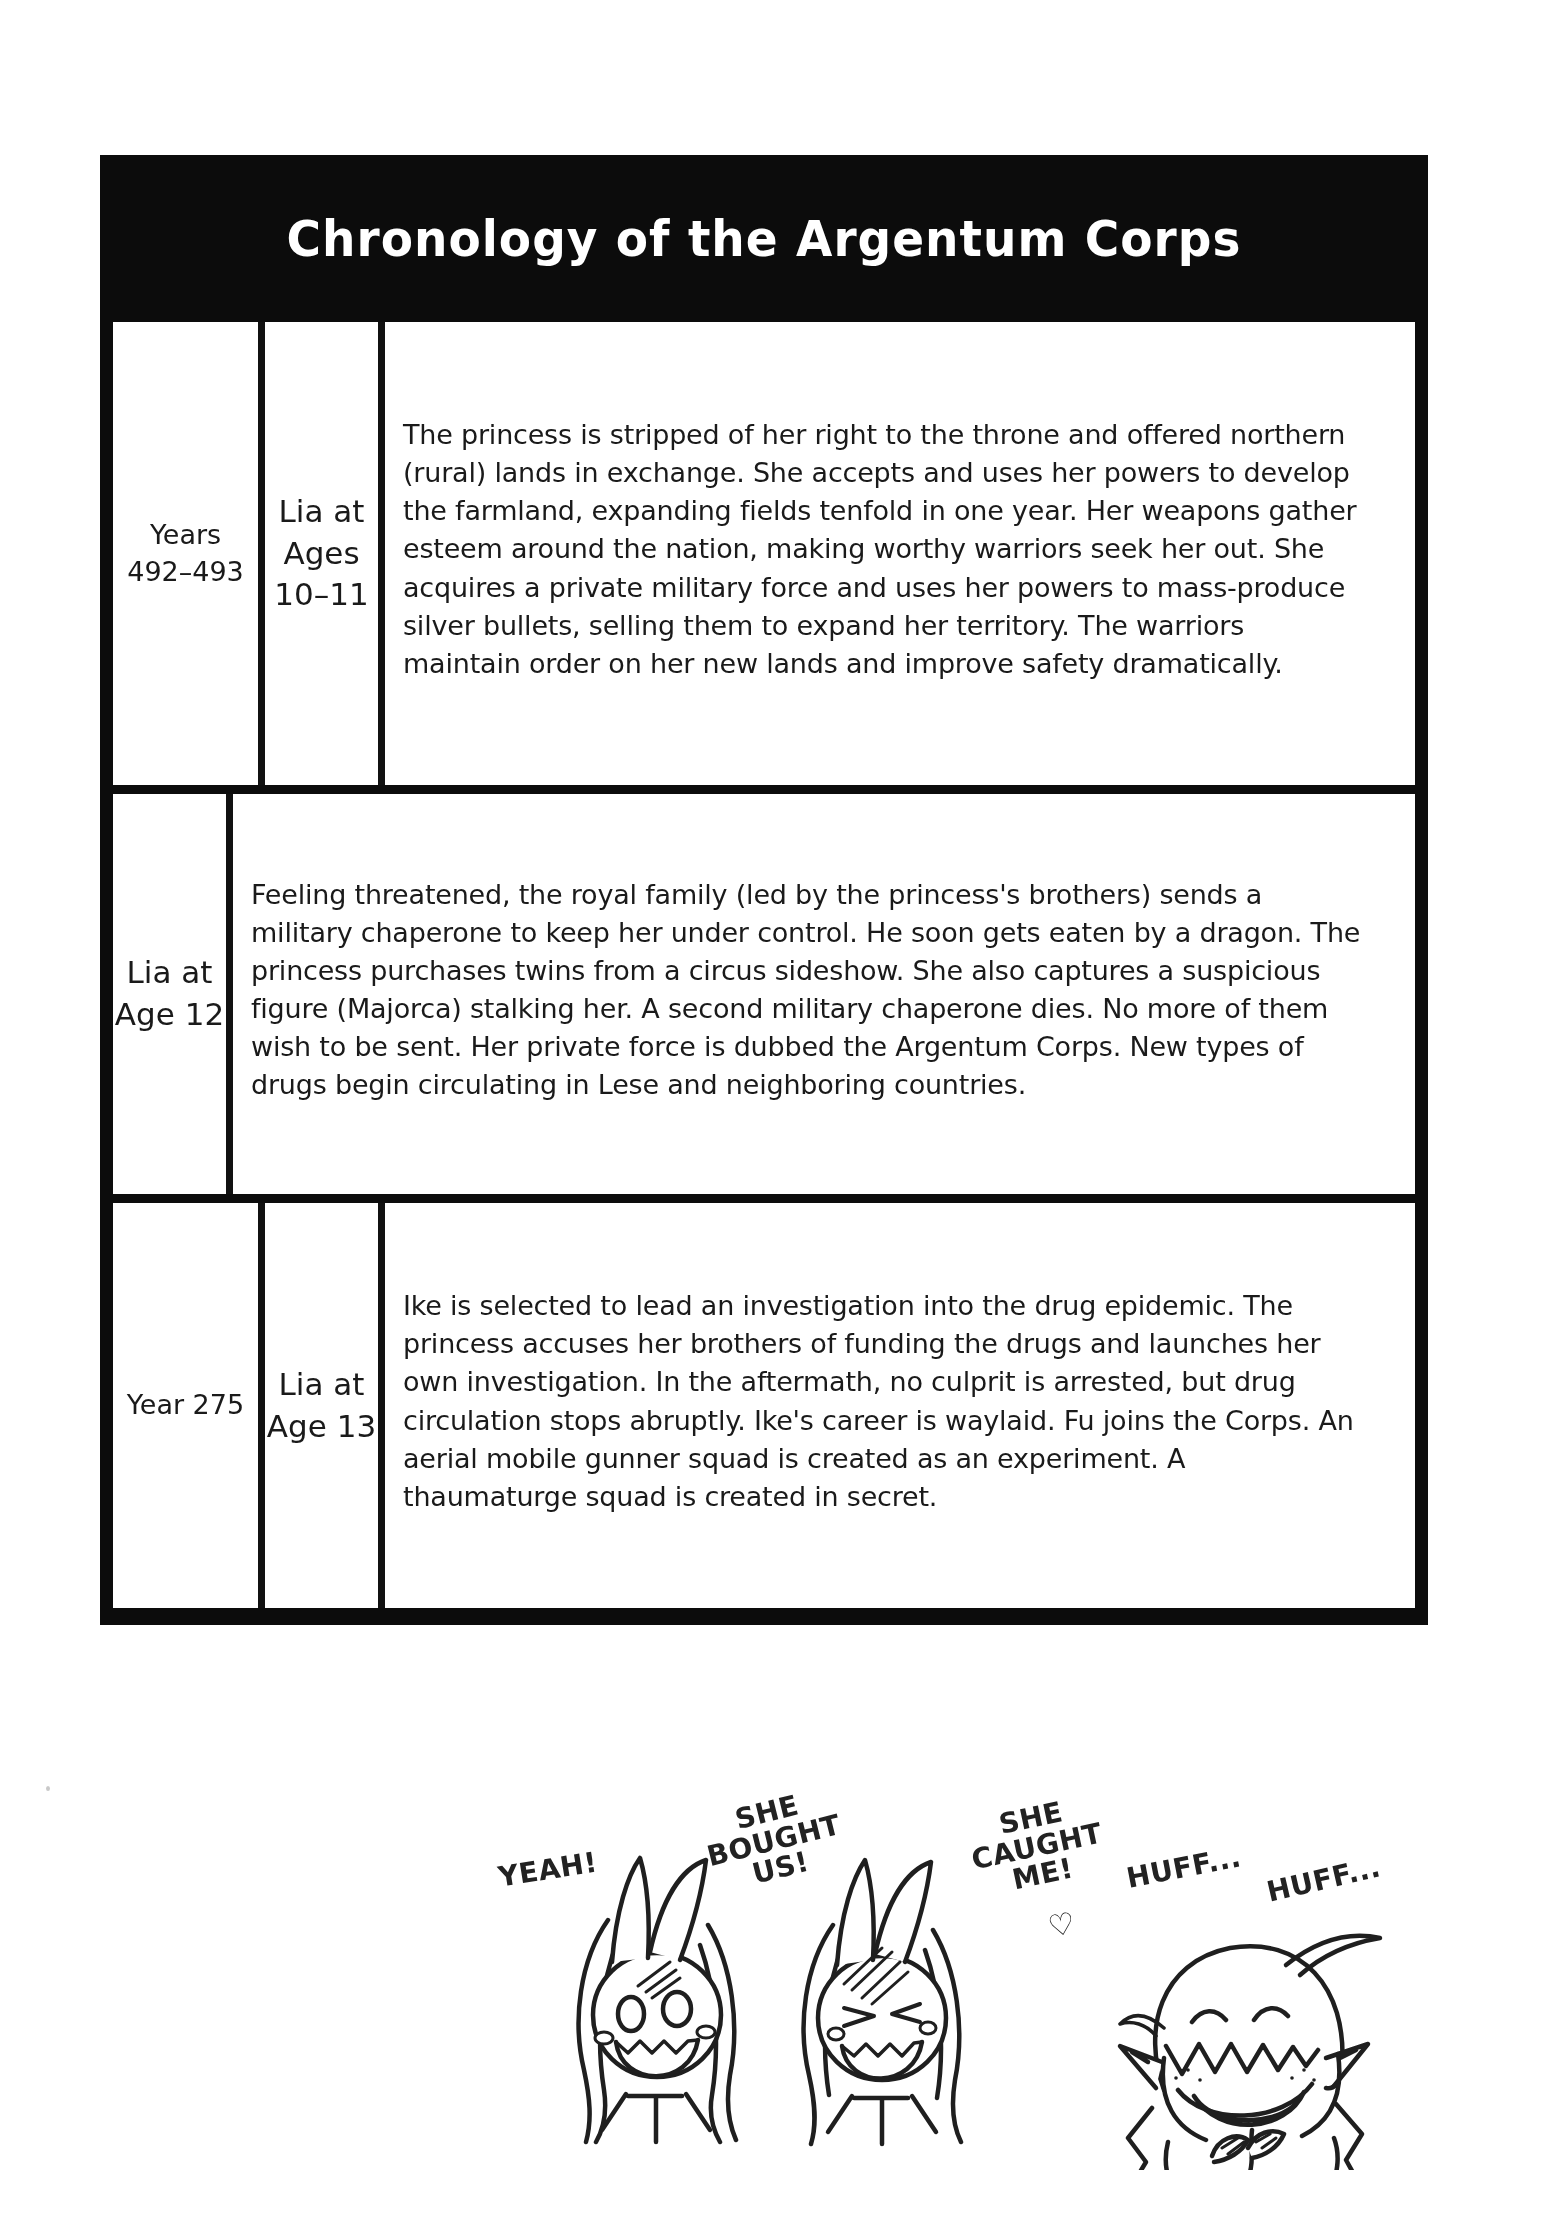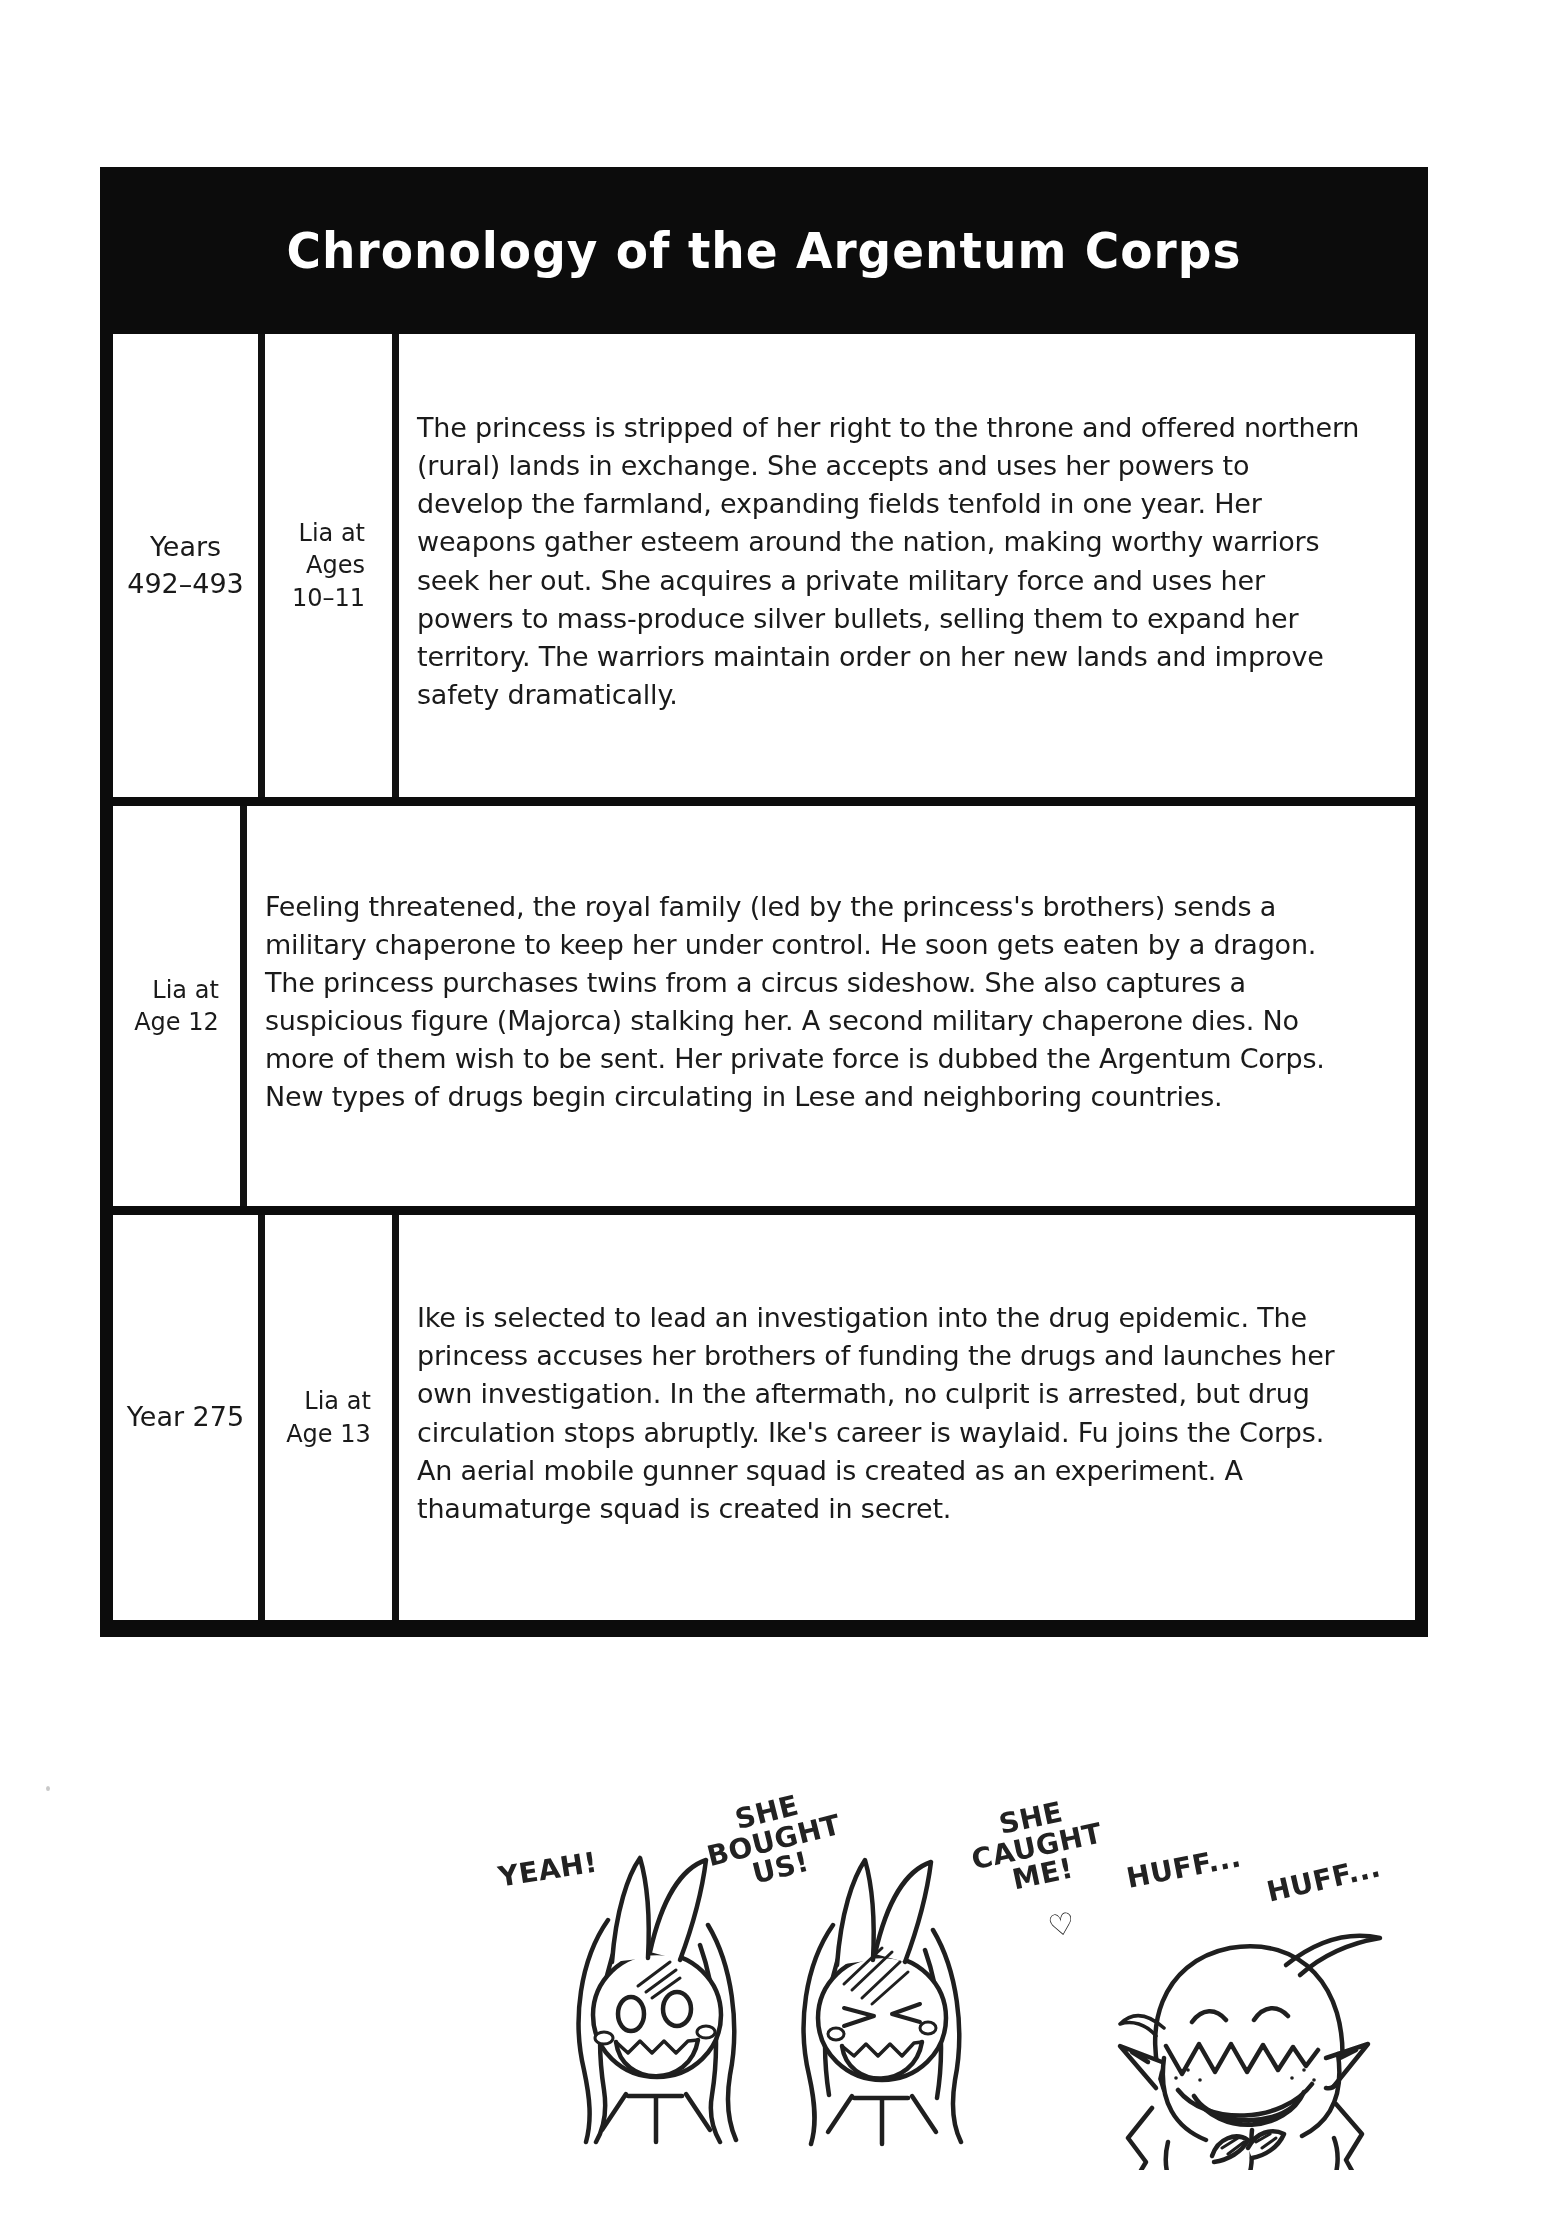--- a/index.html
+++ b/index.html
@@ -5,21 +5,21 @@
   html,body{margin:0;padding:0;}
   body{
     position:relative;
     width:1561px;height:2240px;
     background:#ffffff;
     font-family:"DejaVu Sans","Liberation Sans",sans-serif;
     color:#1a1a1a;
     overflow:hidden;
   }
   .chron-table{
-    position:absolute;left:100px;top:167px;width:1328px;
+    position:absolute;left:100px;top:155px;width:1328px;
   }
   .title-bar{
     height:167px;background:#0c0c0c;
     display:flex;align-items:center;justify-content:center;
   }
   .title-bar .title{
     color:#ffffff;font-size:47px;font-weight:600;letter-spacing:1px;
     transform:scaleY(1.04);
   }
   .tbody{
@@ -32,22 +32,22 @@
   .trow + .trow{border-top:9px solid #0c0c0c;}
   .trow.r1{height:463px;}
   .trow.r2{height:400px;}
   .trow.r3{height:405px;}
   .cell{display:flex;align-items:center;justify-content:center;box-sizing:border-box;}
   .cell.year{
     width:152px;border-right:7px solid #111;
     text-align:center;font-size:27px;line-height:1.35;
   }
   .cell.age{
-    width:134px;border-right:7px solid #111;
-    text-align:right;font-size:24px;line-height:1.35;
+    width:120px;border-right:7px solid #111;
+    text-align:center;font-size:31px;line-height:1.35;
   }
   .cell.events{
     flex:1;justify-content:flex-start;
     padding:0 52px 8px 18px;
     font-size:27px;line-height:1.41;letter-spacing:-0.2px;
   }
   .pre{white-space:pre-line;}
   .doodle-strip{position:absolute;left:500px;top:1790px;width:920px;height:380px;}
   .doodle-strip svg{position:absolute;left:0;top:0;}
   .speech{

